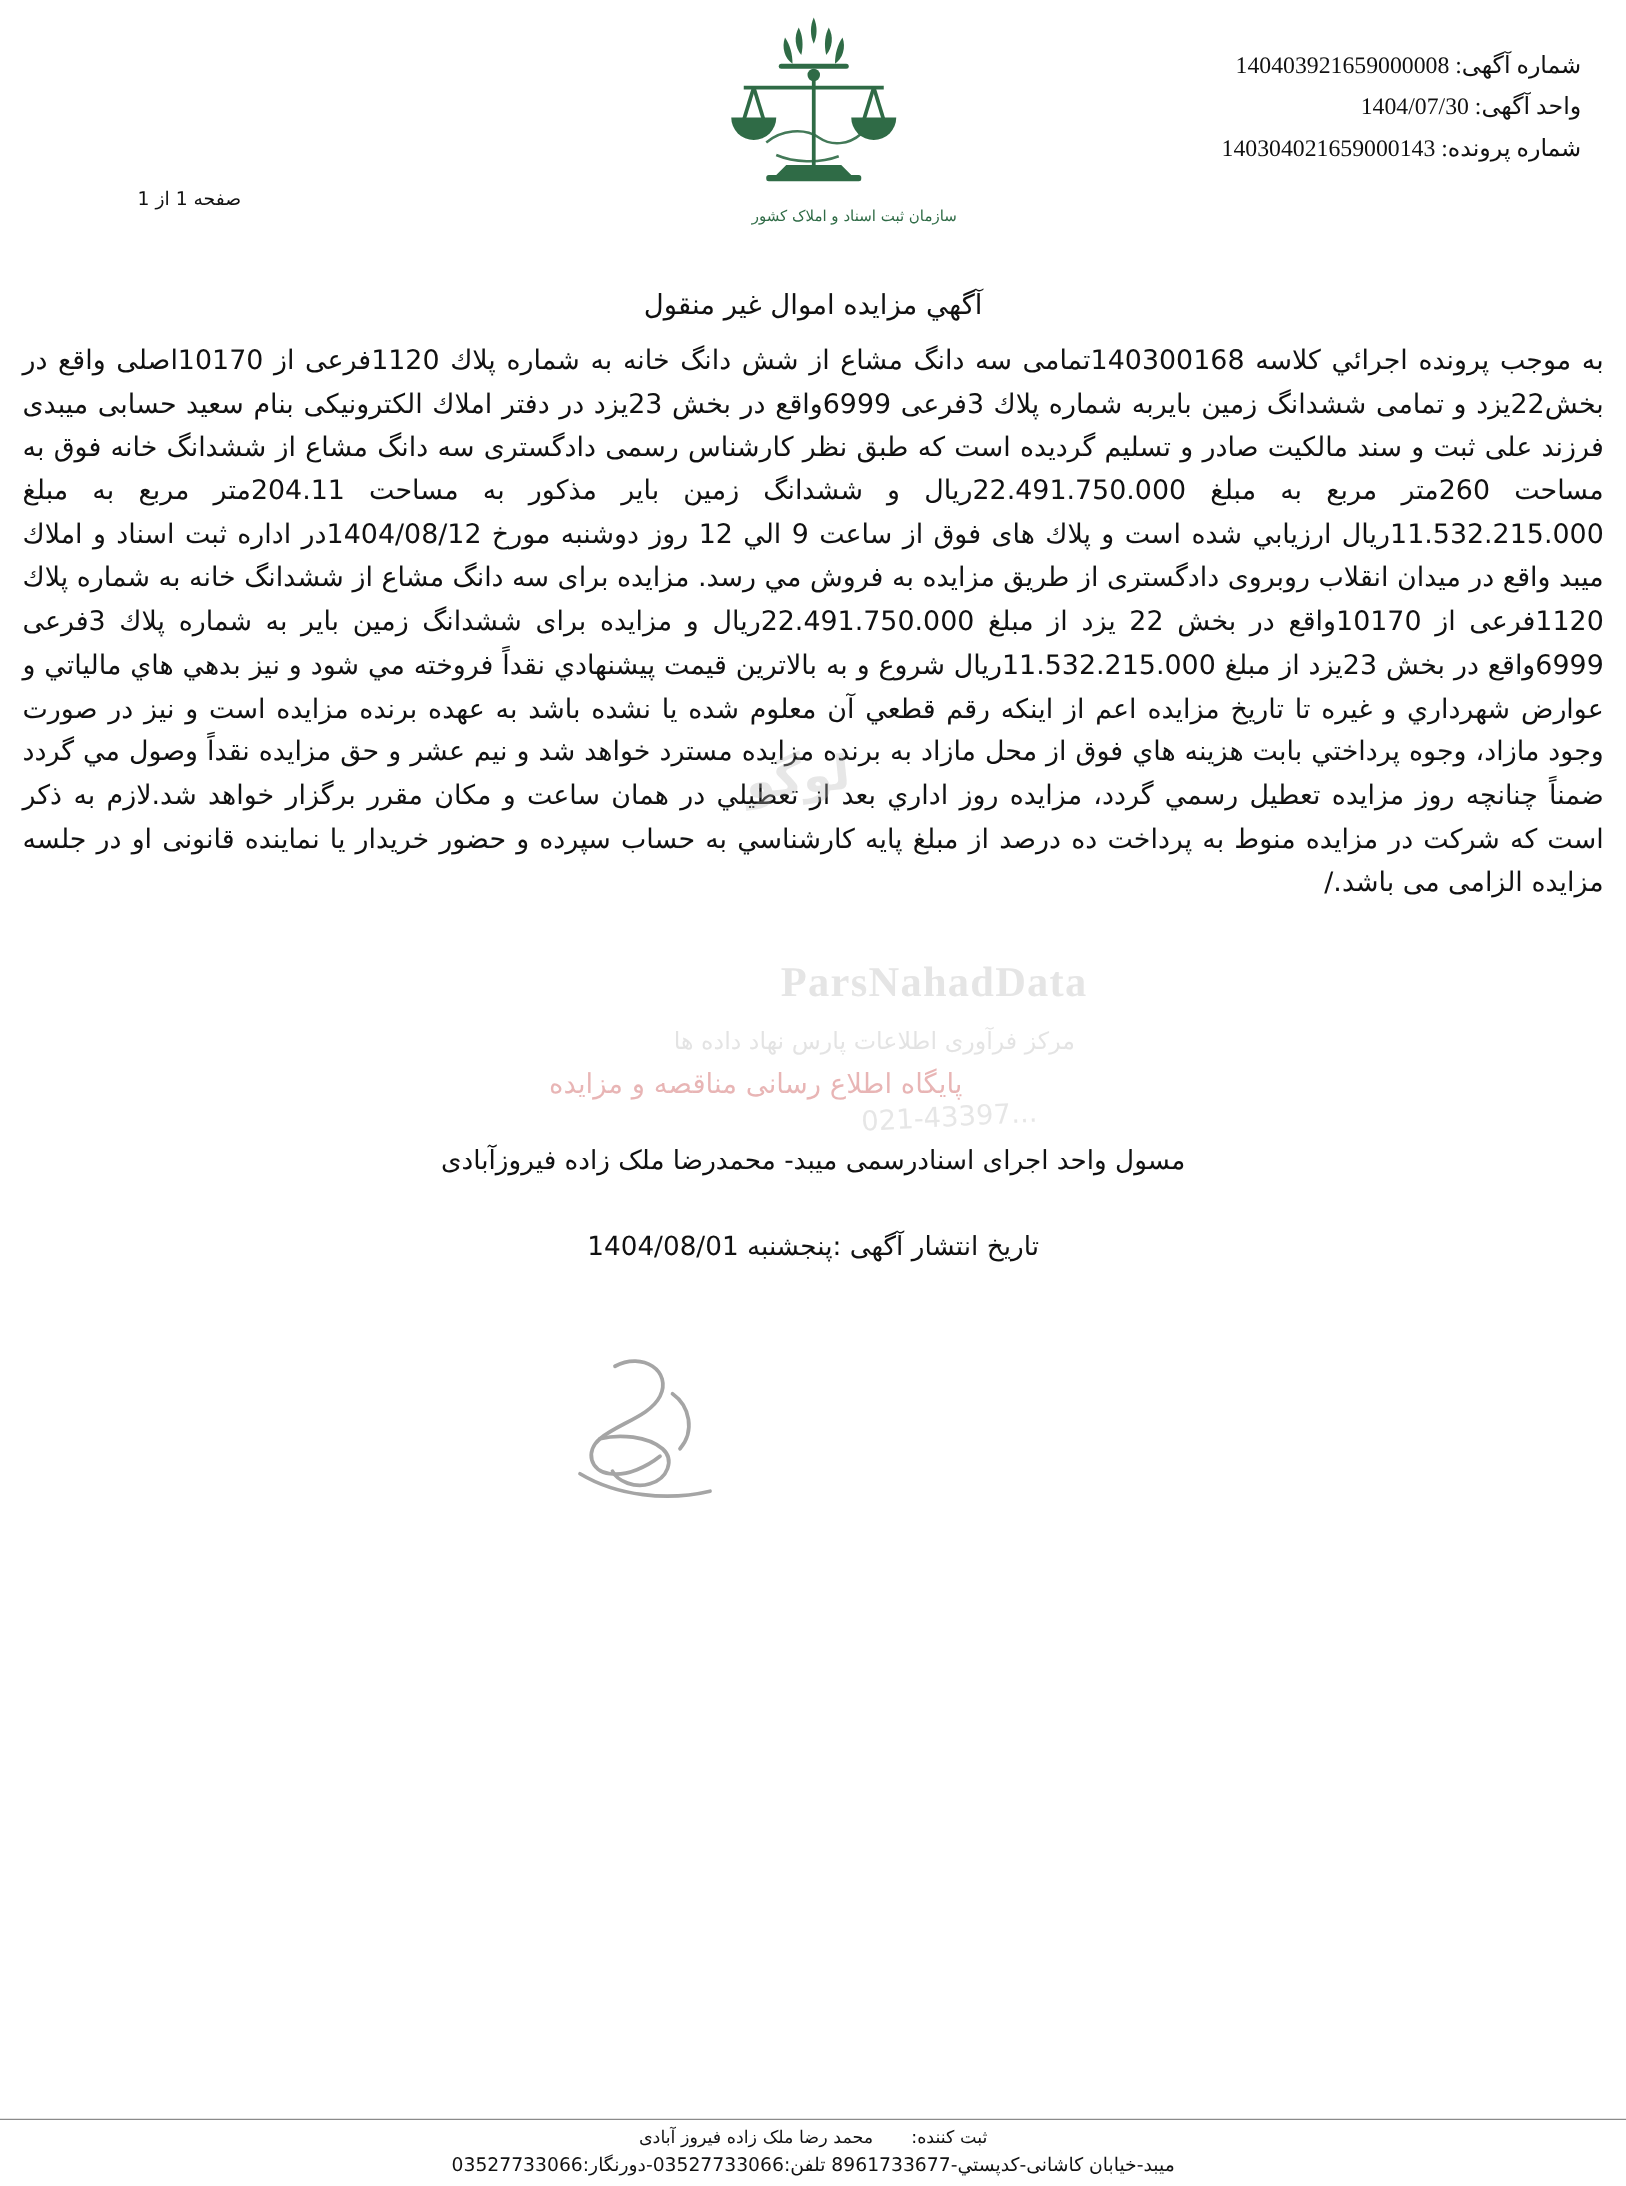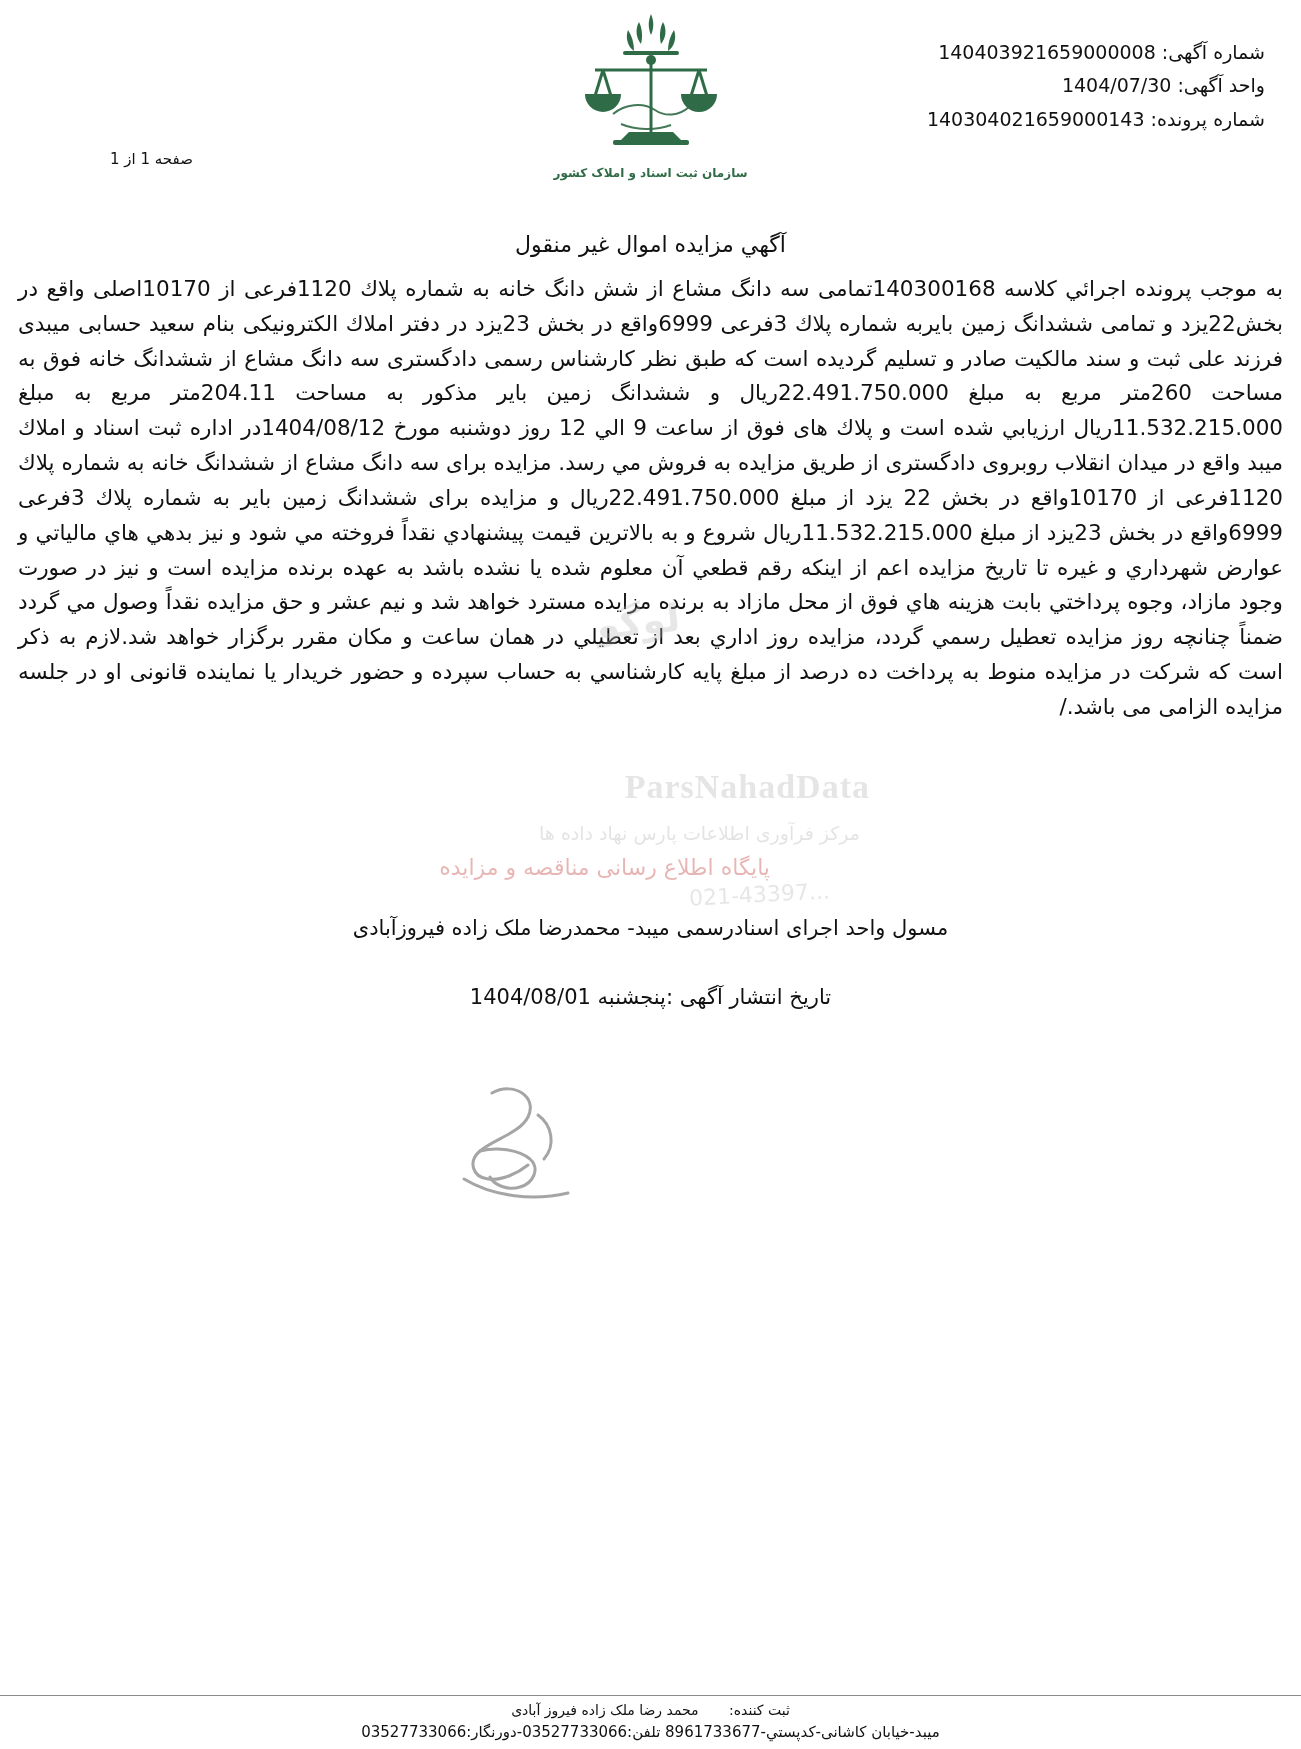--- a/index.html
+++ b/index.html
@@ -29,40 +29,39 @@
     height: 210px;
   }
   .emblem {
     position: absolute;
     top: 10px;
     left: 0;
     right: 0;
     margin: 0 auto;
     width: 230px;
     height: 190px;
-    text-align: center;
-    font-weight: bold;
   }
   .emblem svg { display: block; margin: 0 auto; }
   .emblem-caption {
     font-size: 12px;
     color: #2f6b46;
     margin-top: -4px;
     letter-spacing: 0.5px;
   }
 
   .meta {
     position: absolute;
     top: 36px;
     right: 36px;
     text-align: right;
     font-size: 19px;
     line-height: 1.75;
     color: #111;
     direction: rtl;
+    font-family: Liberation Serif, serif;
   }
   .meta .row { white-space: nowrap; }
   .meta .val {
     direction: ltr;
     unicode-bidi: embed;
     display: inline-block;
   }
 
   .pagecount {
     position: absolute;

